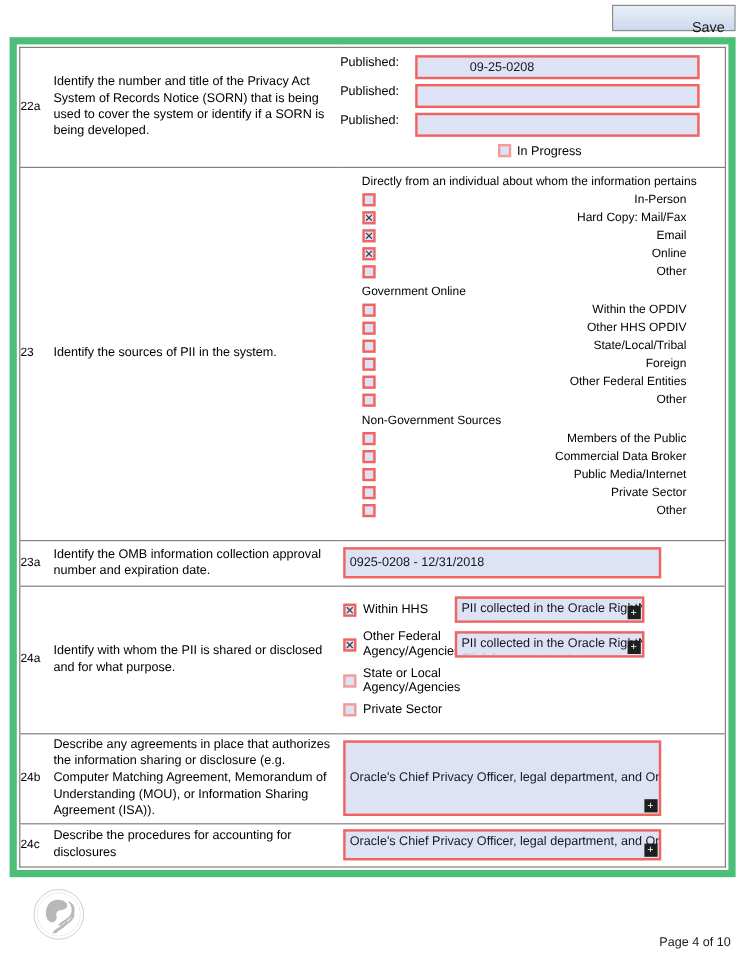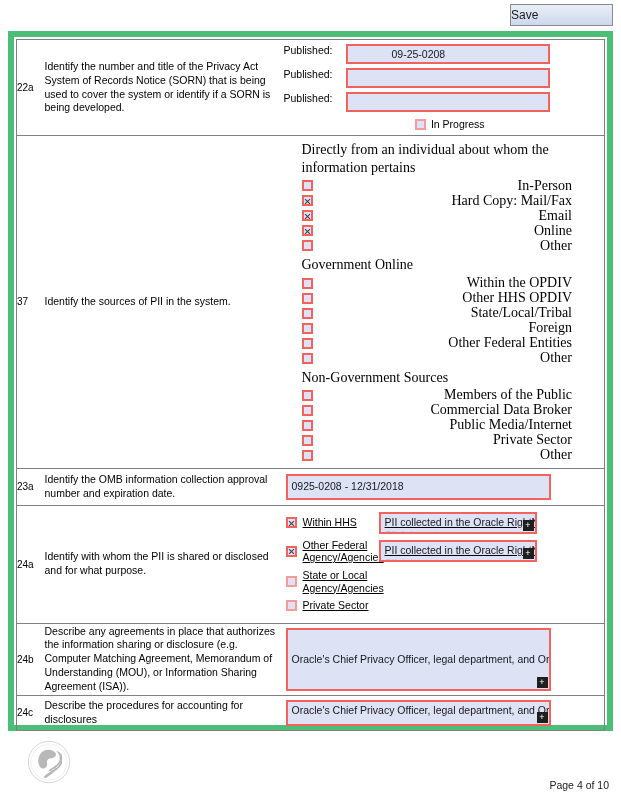--- a/index.html
+++ b/index.html
@@ -23,24 +23,24 @@
   }
   .save-btn {
     position: absolute;
     right: 8px; top: 0;
     width: 103px; height: 22px;
     background: linear-gradient(to bottom, #e8eef8 0%, #dbe4f3 50%, #ccd8ee 100%);
     border: 1px solid #8a8a8a;
     font-family: "Liberation Sans", sans-serif;
     font-size: 12px;
     color: #1a1a1a;
-    text-align: left;
+    text-align: right;
     line-height: 20px;
     cursor: pointer;
-    padding: 0;
+    padding: 8px;
   }
 
   
   .green-frame {
     position: absolute;
     left: 8px; top: 31px;
     width: 605px; height: 700px;
     border: 6px solid #4cbe77;
     background: #ffffff;
     padding: 2px;
@@ -94,21 +94,21 @@
     align-items: flex-start;
     margin: 4px 0;
   }
   .pub-label {
     width: 64px;
     font-size: 10.5px;
     flex: 0 0 auto;
     padding-left: 2px;
   }
   .pub-input {
-    width: 204px; height: 20px; padding-left: 44px;
+    width: 237px; height: 20px; padding-left: 44px;
   }
 
   .inprogress-row {
     display: flex;
     align-items: center;
     justify-content: center;
     margin: 6px 0 5px 14px;
     gap: 5px;
     font-size: 10.5px;
   }
@@ -148,22 +148,21 @@
     left: 50%; top: 50%;
     width: 5px; height: 5px;
     margin: -2.5px 0 0 -2.5px;
     border-radius: 50%;
     background: #101018;
   }
 
   
   .src-wrap {
     padding: 5px 10px 5px 20px;
-    font-size: 14px;
-    font-family: Liberation Serif, serif;
+    font-size: 10px;
   }
   .src-head {
     line-height: 1.3;
     margin-bottom: 1px;
   }
   .src-head.spaced { margin-top: 3px; }
   .src-item {
     display: flex;
     align-items: center;
     height: 15px;
@@ -185,21 +184,20 @@
     align-items: center;
     gap: 3px;
     font-size: 10.5px;
     height: 18px;
   }
 
   
   .share-grid {
     padding: 6px 4px 6px 4px;
     font-size: 10.5px;
-    text-decoration: underline;
   }
   .share-row {
     display: flex;
     align-items: center;
     margin-bottom: 5px;
   }
   .share-row .cb { margin-right: 6px; }
   .share-name {
     width: 76px;
     line-height: 1.2;
@@ -287,21 +285,21 @@
             <div class="txt pub-input"></div>
           </div>
           <div class="inprogress-row">
             <span class="cb faint"></span>
             <span>In Progress</span>
           </div>
         </td>
       </tr>
 
       <tr>
-        <td class="c-num" style="vertical-align:middle">37</td>
+        <td class="c-num" style="vertical-align:middle">23</td>
         <td class="c-label">Identify the sources of PII in the system.</td>
         <td class="c-field" style="vertical-align:top">
           <div class="src-wrap">
             <div class="src-head">Directly from an individual about whom the information pertains</div>
             <div id="g1">
                 <div class="src-item">
                   <span class="cb"></span>
                   <span class="src-text">In-Person</span>
                 </div>
                 <div class="src-item">

